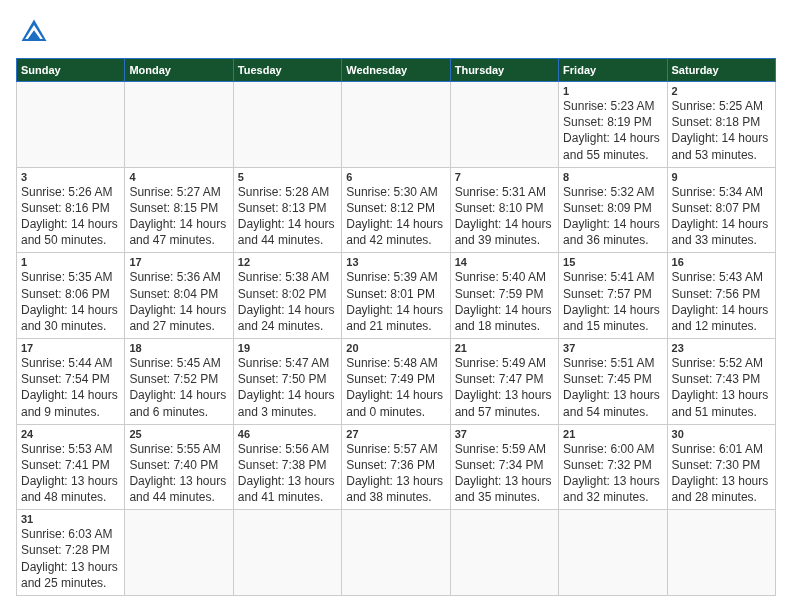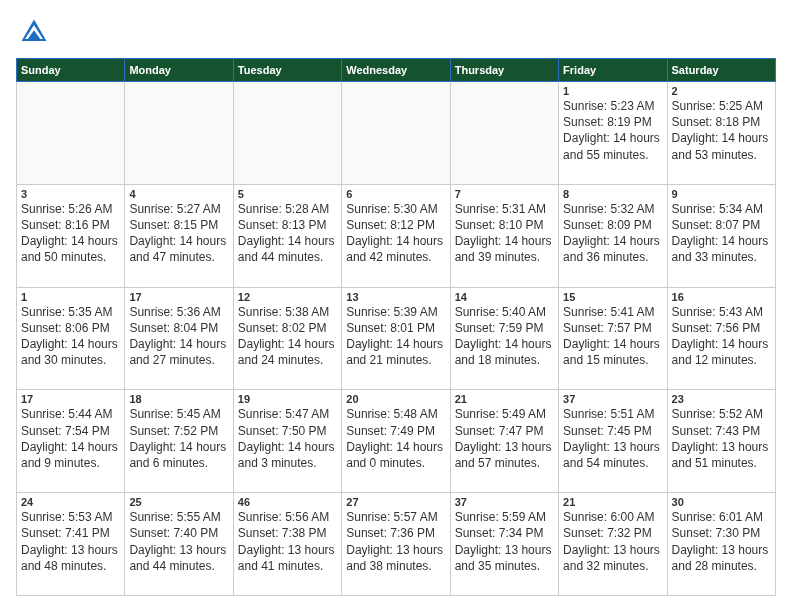--- a/index.html
+++ b/index.html
@@ -256,15 +256,27 @@
           </td>
           <td>
             <span class="day-number">21</span>
             <div class="day-info">Sunrise: 6:00 AM<br>Sunset: 7:32 PM<br>Daylight: 13 hours<br>and 32 minutes.</div>
           </td>
           <td>
             <span class="day-number">30</span>
             <div class="day-info">Sunrise: 6:01 AM<br>Sunset: 7:30 PM<br>Daylight: 13 hours<br>and 28 minutes.</div>
           </td>
         </tr>
+        <tr class="last-row">
+          <td>
+            <span class="day-number">31</span>
+            <div class="day-info">Sunrise: 6:03 AM<br>Sunset: 7:28 PM<br>Daylight: 13 hours<br>and 25 minutes.</div>
+          </td>
+          <td class="empty-cell"></td>
+          <td class="empty-cell"></td>
+          <td class="empty-cell"></td>
+          <td class="empty-cell"></td>
+          <td class="empty-cell"></td>
+          <td class="empty-cell"></td>
+        </tr>
       </tbody>
   </table>
 </div>
 
 </body></html>

